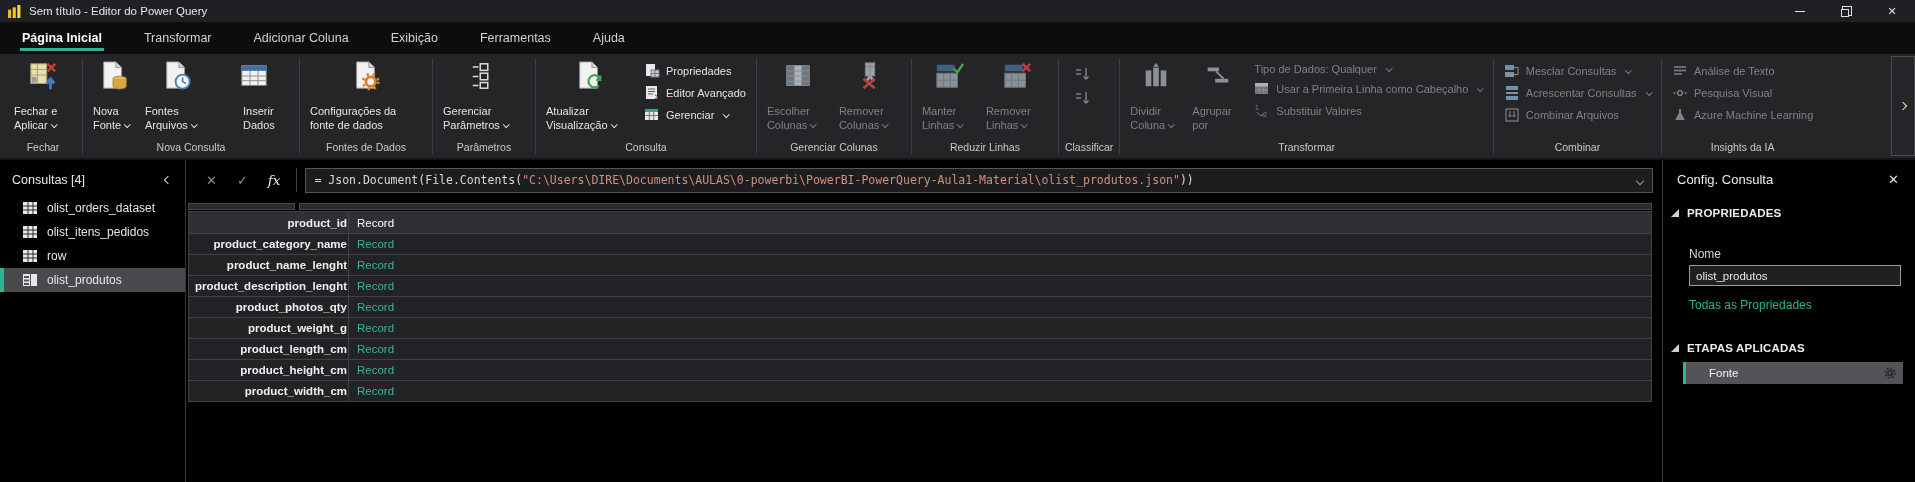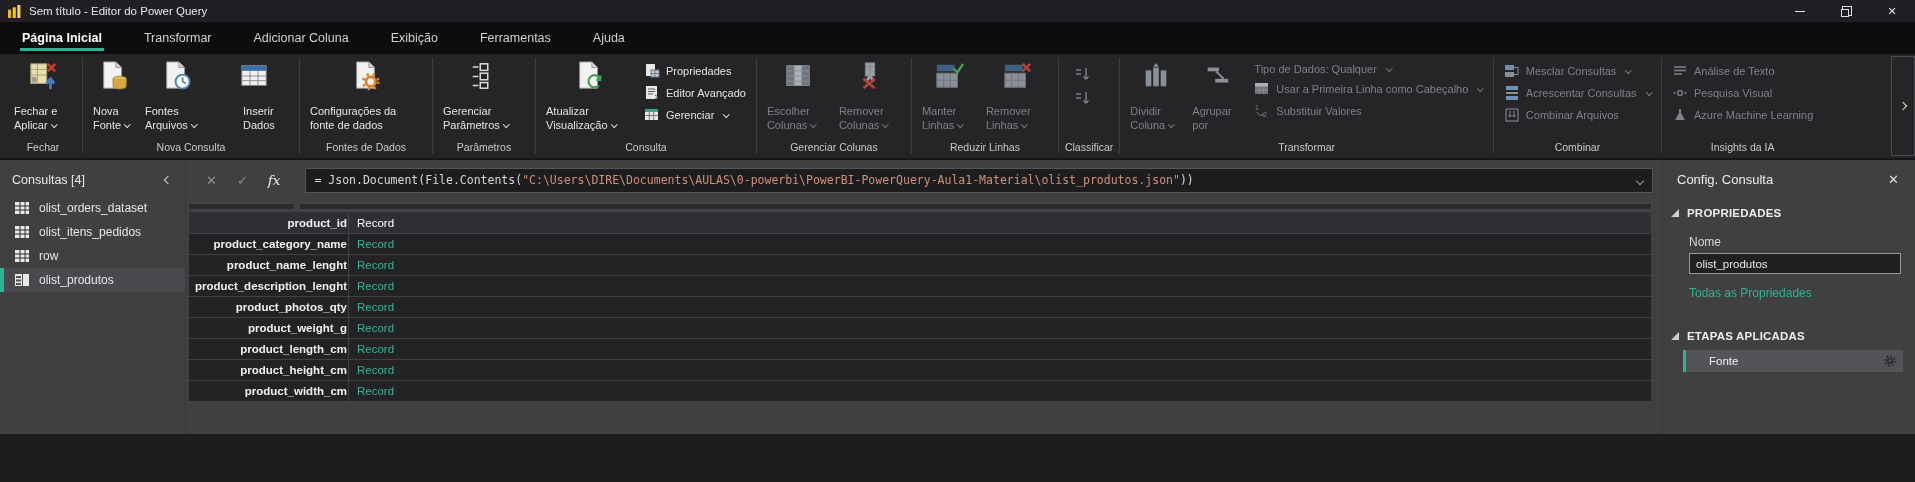--- a/index.html
+++ b/index.html
@@ -53,28 +53,28 @@
   .chev.left  { transform:rotate(135deg); }
   .chev.down  { transform:rotate(45deg); }
   .ribchev { margin-left:auto; flex:none; width:24px; border:1px solid #4a4a4e;
              margin-top:2px; margin-bottom:2px; display:flex; align-items:center;
              justify-content:center; color:#e6e6c8; }
   .ic32 { width:30px; height:30px; flex:none; }
   .ic16 { width:16px; height:16px; flex:none; }
   .sorticons { display:flex; flex-direction:column; gap:8px; padding:8px 10px; }
 
   
-  .content { height:274px; display:flex; background:#404040; }
+  .content { height:322px; display:flex; background:#000000; }
 
   
   .sidebar { width:186px; flex:none; border-right:1px solid #3a3a3e;
              display:flex; flex-direction:column; }
   .q-header { display:flex; justify-content:space-between; align-items:center;
               padding:13px 14px 9px 12px; font-size:12.5px; color:#e8e8e8; }
-  .qitem { height:24px; display:flex; align-items:center; gap:9px; padding-left:14px;
+  .qitem { height:24px; display:flex; align-items:center; gap:9px; padding-left:22px;
            font-size:12px; color:#e6e6e6; position:relative; }
   .qitem.sel { background:#4a4a4e; }
   .qitem.sel::before { content:""; position:absolute; left:0; top:0; bottom:0;
                        width:4px; background:#2EB394; }
 
   
   .main { flex:1; display:flex; flex-direction:column; border-right:1px solid #3a3a3e; min-width:0; }
   .fbar { height:40px; display:flex; align-items:center; }
   .f-icons { display:flex; align-items:center; gap:20px; padding:0 16px 0 20px;
              color:#8f8f8f; font-size:13px; }
@@ -108,21 +108,21 @@
   
   .rpanel { width:252px; flex:none; display:flex; flex-direction:column;
             padding:0 10px 0 6px; }
   .rp-title { display:flex; justify-content:space-between; align-items:center;
               padding:12px 6px 10px 8px; font-size:13px; color:#ededed; }
   .rp-close { font-size:13px; color:#e0e0e0; }
   .sec-h { display:flex; align-items:center; gap:8px; margin:10px 0 0 2px;
            font-size:11.5px; font-weight:bold; color:#ececec; letter-spacing:.2px; }
   .tri { width:0; height:0; border-left:8px solid transparent;
          border-bottom:8px solid #cfcfcf; }
-  .nome-label { margin:16px 0 4px 20px; font-size:12px; color:#d6d6d6; }
+  .nome-label { margin:28px 0 4px 20px; font-size:12px; color:#d6d6d6; }
   .nome-input { margin-left:20px; width:212px; height:21px; background:#202023;
                 border:1px solid #9a9a9a; color:#e8e8e8; font-size:11.5px;
                 padding:0 6px; font-family:"Liberation Sans", sans-serif; }
   .all-props { margin:12px 0 0 20px; font-size:12px; color:#2EB394; }
   .steps { margin-top:20px; }
   .step { margin:8px 2px 0 14px; height:22px; background:#545458; position:relative;
           display:flex; align-items:center; padding-left:26px; font-size:11.5px;
           color:#f2f2f2; }
   .step::before { content:""; position:absolute; left:0; top:0; bottom:0; width:3px;
                   background:#2EB394; }

